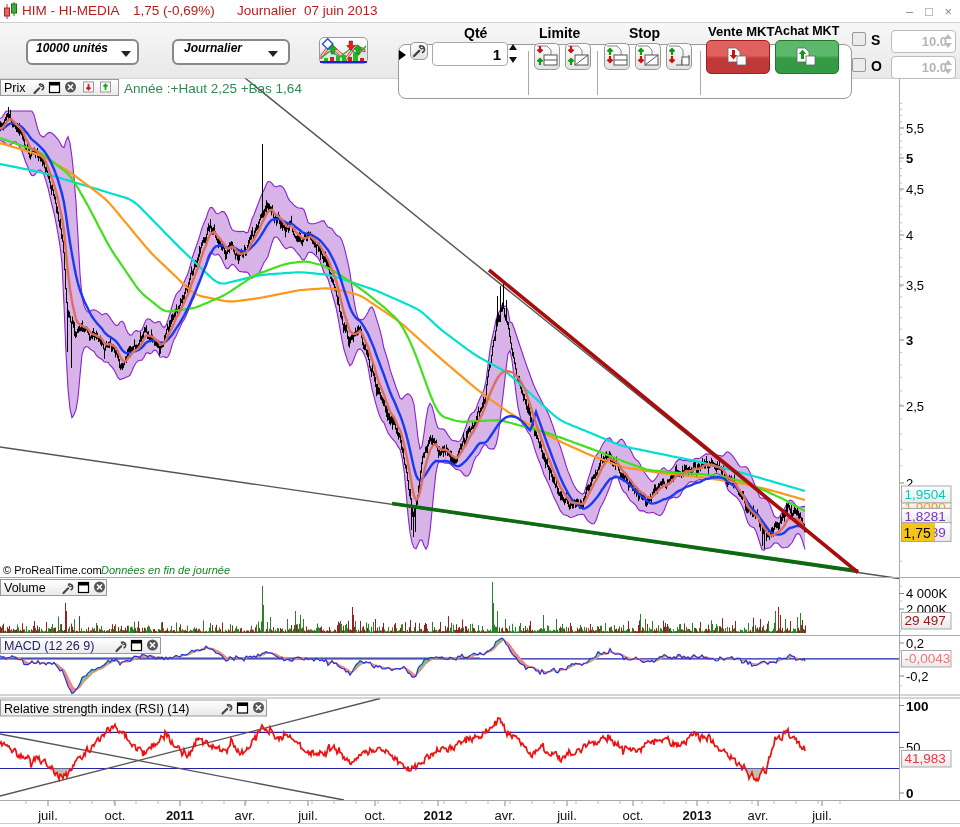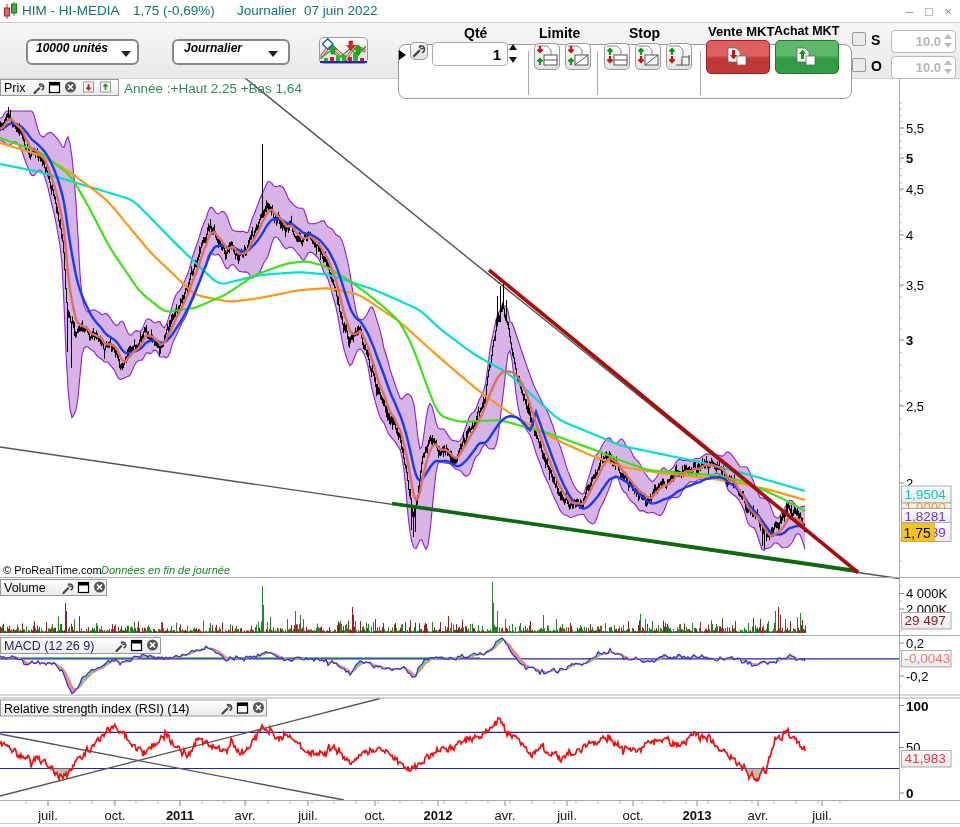--- a/index.html
+++ b/index.html
@@ -1,28 +1,28 @@
 <!DOCTYPE html>
 <html><head><meta charset="utf-8"><style>
 * { margin:0; padding:0; box-sizing:border-box; }
 body { width:960px; height:827px; font-family:"Liberation Sans", sans-serif; background:#fff; position:relative; overflow:hidden; }
 .titlebar { position:absolute; left:0; top:0; width:960px; height:22px; background:#fff; }
-.title { position:absolute; left:22px; top:3px; font-size:13.5px; color:#0f766e; }
+.title { position:absolute; left:22px; top:3px; font-size:13.5px; color:#b91c1c; }
 .winctl { position:absolute; right:4px; top:4px; font-size:13px; color:#888; letter-spacing:4px; }
 .toolbar { position:absolute; left:0; top:22px; width:960px; height:56px; background:linear-gradient(#f7f7f7,#e8e8e8); border-top:1px solid #cfcfcf; }
 .dd { position:absolute; background:#fff; border:2px solid #888; border-radius:6px; font-weight:bold; font-size:12px; color:#000; display:flex; align-items:flex-start;font-style:italic; }
 .ddar { width:0; height:0; border-left:5px solid transparent; border-right:5px solid transparent; border-top:6px solid #222; position:absolute; }
 .btn { position:absolute; background:linear-gradient(#ffffff,#e2e2e2); border:1px solid #999; border-radius:5px; }
 .ordpanel { position:absolute; left:398px; top:21px; width:454px; height:55px; background:#fff; border:1px solid #999; border-radius:8px; }
 .sep { position:absolute; top:28px; height:44px; width:1px; background:#aaa; }
 .lbl { position:absolute; top:23px; font-size:14px; font-weight:bold; color:#000; }
 .field { position:absolute; background:#fff; border:1px solid #aaa; border-radius:4px; }
 .mkt { position:absolute; top:17px; width:64px; height:34px; border-radius:5px; }
 .chk { position:absolute; width:14px; height:14px; background:#ebebeb; border:1px solid #999; border-radius:2px; }
-.spin10 { position:absolute; width:65px; height:23px; background:#fff; border:1px solid #bbb; border-radius:4px; color:#b5b5b5; font-weight:bold; font-size:13px; text-align:right; padding:3px 14px 0 0; }
+.spin10 { position:absolute; width:65px; height:23px; background:#fff; border:1px solid #bbb; border-radius:4px; color:#b5b5b5; font-weight:bold; font-size:13px; text-align:right; padding:3px 8px 0 0; }
 .obtn { position:absolute; background:linear-gradient(#ffffff,#e2e2e2); border:1px solid #999; border-radius:5px; width:26px; height:27px; top:20px; }
 </style></head>
 <body>
 <svg width="960" height="827" viewBox="0 0 960 827" xmlns="http://www.w3.org/2000/svg" style="position:absolute;left:0;top:0" font-family="Liberation Sans, sans-serif">
 <defs>
       <linearGradient id="tagbg" x1="0" y1="0" x2="0" y2="1">
         <stop offset="0" stop-color="#ffffff"></stop>
         <stop offset="1" stop-color="#e9e9e9"></stop>
       </linearGradient>
       <clipPath id="gcl">
@@ -500,21 +500,21 @@
 <div class="titlebar">
  <svg width="18" height="18" style="position:absolute;left:2px;top:2px">
   <line x1="5" y1="2" x2="5" y2="17" stroke="#aa3333" stroke-width="1"></line>
   <rect x="2.5" y="6" width="5" height="8" fill="#dd6666" stroke="#aa2222"></rect>
   <line x1="12" y1="0" x2="12" y2="14" stroke="#227722" stroke-width="1"></line>
   <rect x="9.5" y="2" width="5" height="9" fill="#44aa44" stroke="#117711"></rect>
  </svg>
  <div class="title" style="left:22px">HIM - HI-MEDIA</div>
  <div class="title" style="left:133px">1,75 (-0,69%)</div>
  <div class="title" style="left:237px">Journalier</div>
- <div class="title" style="left:304px">07 juin 2022</div>
+ <div class="title" style="left:304px">07 juin 2013</div>
  <div class="winctl">–&nbsp;□&nbsp;×</div>
 </div>
 <div class="toolbar">
  <div class="dd" style="left:26px;top:16px;width:113px;height:26px;">
       <span style="margin-left:8px">10000 unités</span>
       <span class="ddar" style="right:6px;top:10px"></span>
     </div>
  <div class="dd" style="left:172px;top:16px;width:118px;height:26px;">
       <span style="margin-left:10px">Journalier</span>
       <span class="ddar" style="right:10px;top:10px"></span>

